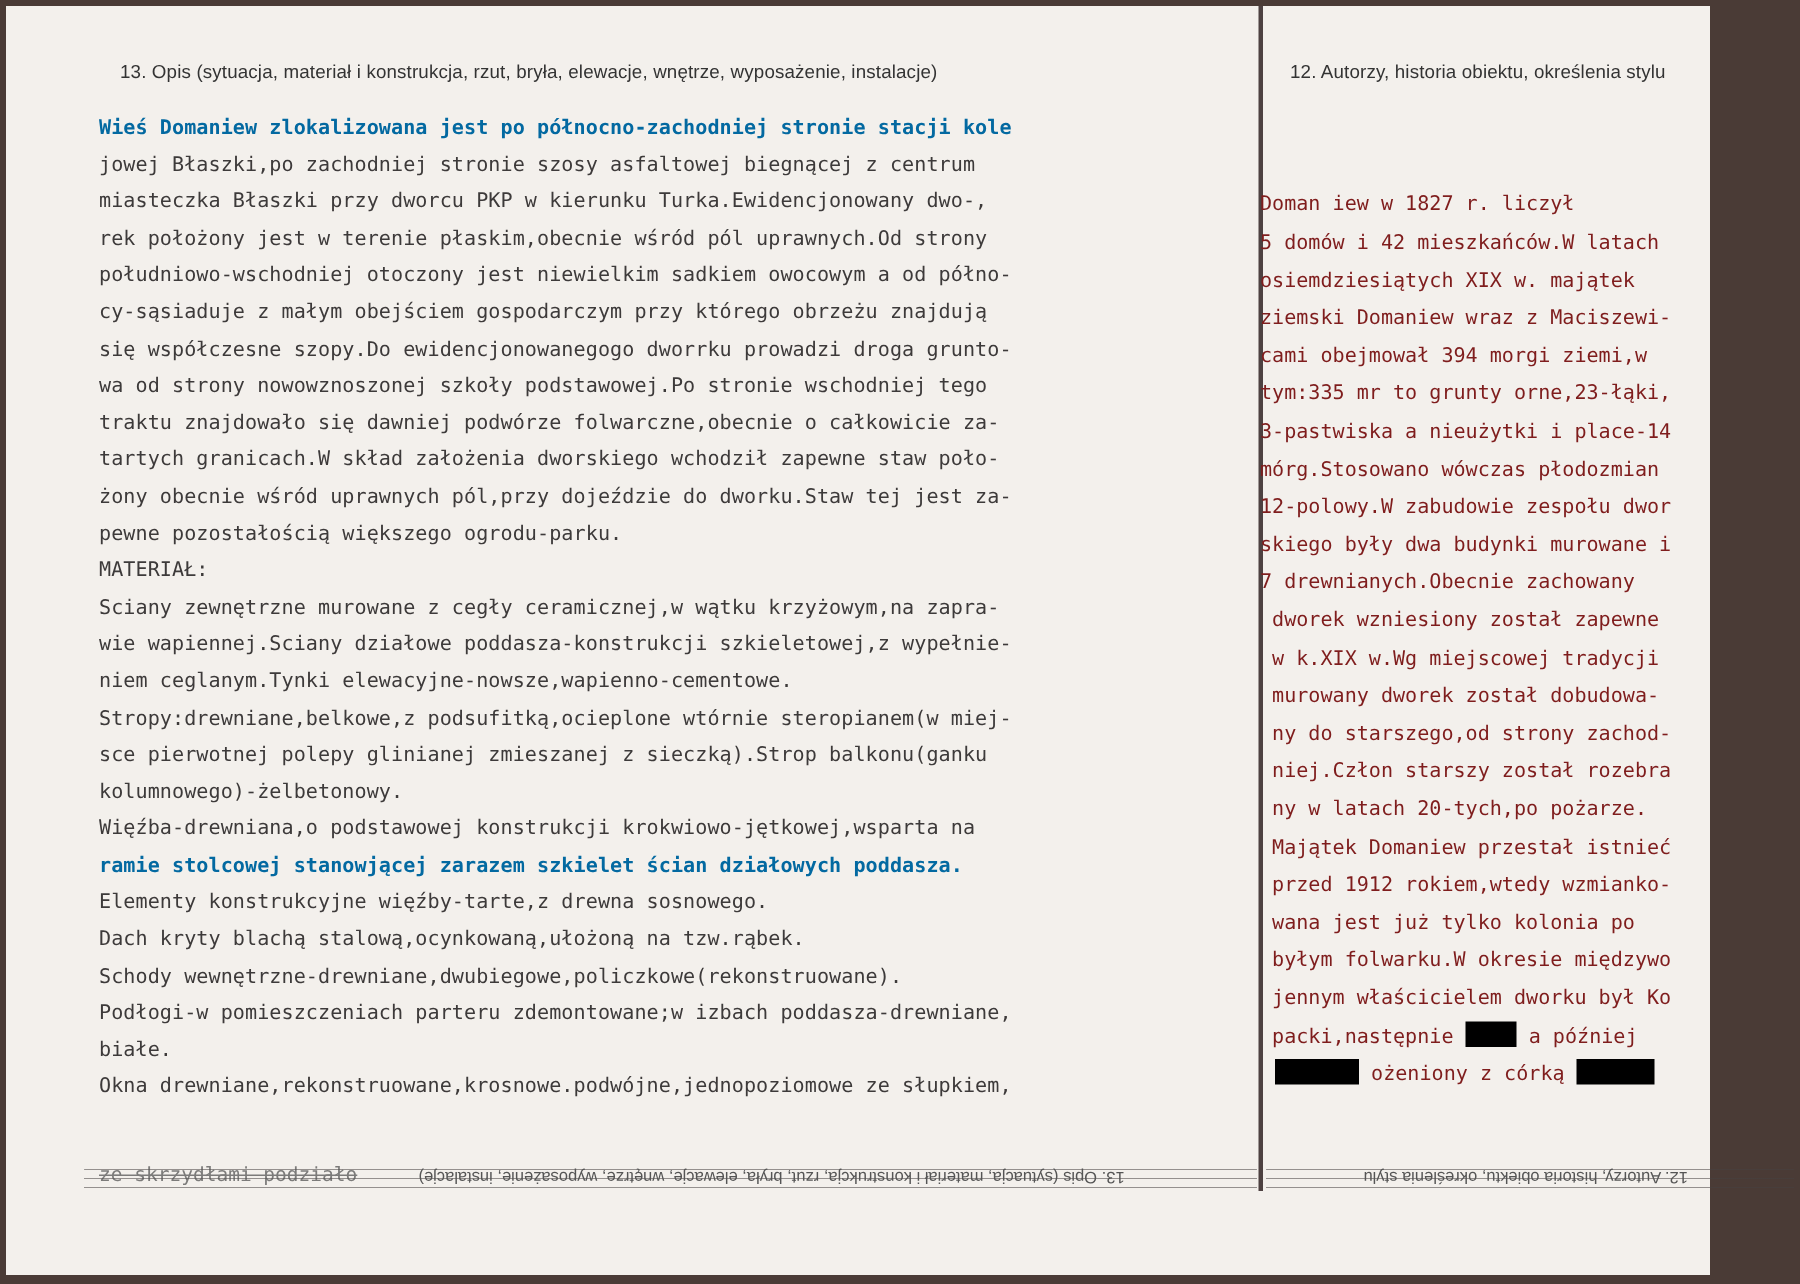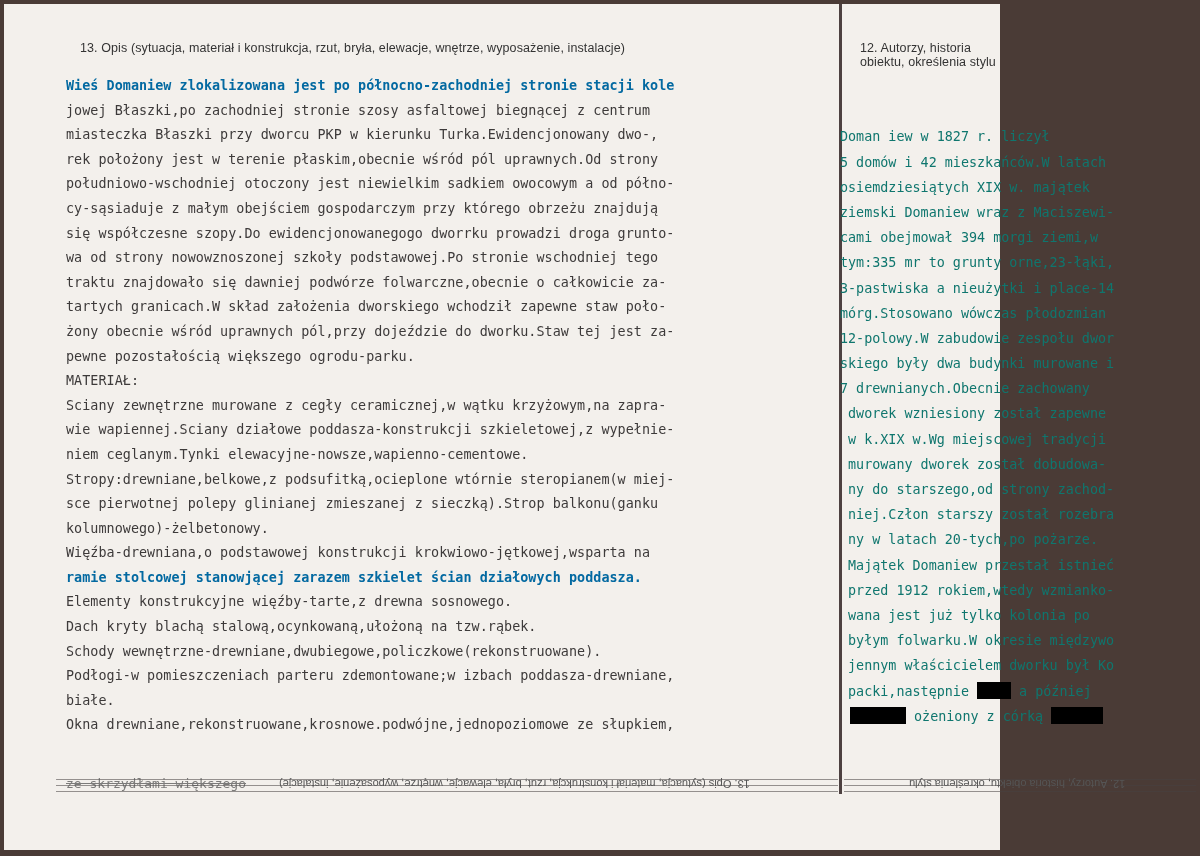--- a/index.html
+++ b/index.html
@@ -2,39 +2,39 @@
 <html><head>
 <meta charset="utf-8">
 <style>
   html, body { margin: 0; padding: 0; }
   body {
     width: 1200px; height: 856px; overflow: hidden;
     background: #4a3b36;
     position: relative;
   }
   .sheet {
-    position: absolute; left: 4px; top: 4px; width: 996px; height: 846px;
+    position: absolute; left: 4px; top: 4px; width: 1136px; height: 846px;
     background: #f3f0ec;
   }
   .divider {
     position: absolute; left: 835px; top: 0; width: 3px; height: 790px;
     background: #4d4141;
   }
   .header {
     position: absolute; font-family: "Liberation Sans", sans-serif;
     font-size: 12.5px; color: #333; letter-spacing: 0.1px;
   }
   .header.left { left: 76px; top: 37px; }
   .header.right { left: 856px; top: 37px; }
   .col {
     position: absolute; font-family: "DejaVu Sans Mono", monospace;
     color: #3d3a3a; white-space: pre;
   }
   .col.left { left: 62px; top: 70px; font-size: 13.4px; line-height: 24.6px; letter-spacing: 0.05px; }
-  .col.right { left: 836px; top: 70px; font-size: 13.4px; line-height: 25.2px; color: #0f766e; }
+  .col.right { left: 836px; top: 70px; font-size: 13.4px; line-height: 25.2px; color: #7f1d1d; }
   .line { display: block; height: 24.6px; }
   .col.right .line { height: 25.2px; }
   .bold { font-weight: bold; color: #0369a1; }
   .redact {
     display: inline-block; background: #000; height: 17px; vertical-align: -3px;
   }
   .wavy {
     position: absolute; top: 772px; height: 20px;
     background:
       repeating-linear-gradient(180deg, transparent 0 3px, rgba(70,65,65,0.55) 3px 4px, transparent 4px 6px);
@@ -62,18 +62,18 @@
   <div class="header right">12. Autorzy, historia obiektu, określenia stylu</div>
 
   <div class="divider"></div>
 
   <div class="col left" id="leftcol"><span class="line bold">Wieś Domaniew zlokalizowana jest po północno-zachodniej stronie stacji kole</span><span class="line">jowej Błaszki,po zachodniej stronie szosy asfaltowej biegnącej z centrum</span><span class="line">miasteczka Błaszki przy dworcu PKP w kierunku Turka.Ewidencjonowany dwo-,</span><span class="line">rek położony jest w terenie płaskim,obecnie wśród pól uprawnych.Od strony</span><span class="line">południowo-wschodniej otoczony jest niewielkim sadkiem owocowym a od półno-</span><span class="line">cy-sąsiaduje z małym obejściem gospodarczym przy którego obrzeżu znajdują</span><span class="line">się współczesne szopy.Do ewidencjonowanegogo dworrku prowadzi droga grunto-</span><span class="line">wa od strony nowowznoszonej szkoły podstawowej.Po stronie wschodniej tego</span><span class="line">traktu znajdowało się dawniej podwórze folwarczne,obecnie o całkowicie za-</span><span class="line">tartych granicach.W skład założenia dworskiego wchodził zapewne staw poło-</span><span class="line">żony obecnie wśród uprawnych pól,przy dojeździe do dworku.Staw tej jest za-</span><span class="line">pewne pozostałością większego ogrodu-parku.</span><span class="line">MATERIAŁ:</span><span class="line">Sciany zewnętrzne murowane z cegły ceramicznej,w wątku krzyżowym,na zapra-</span><span class="line">wie wapiennej.Sciany działowe poddasza-konstrukcji szkieletowej,z wypełnie-</span><span class="line">niem ceglanym.Tynki elewacyjne-nowsze,wapienno-cementowe.</span><span class="line">Stropy:drewniane,belkowe,z podsufitką,ocieplone wtórnie steropianem(w miej-</span><span class="line">sce pierwotnej polepy glinianej zmieszanej z sieczką).Strop balkonu(ganku</span><span class="line">kolumnowego)-żelbetonowy.</span><span class="line">Więźba-drewniana,o podstawowej konstrukcji krokwiowo-jętkowej,wsparta na</span><span class="line bold">ramie stolcowej stanowjącej zarazem szkielet ścian działowych poddasza.</span><span class="line">Elementy konstrukcyjne więźby-tarte,z drewna sosnowego.</span><span class="line">Dach kryty blachą stalową,ocynkowaną,ułożoną na tzw.rąbek.</span><span class="line">Schody wewnętrzne-drewniane,dwubiegowe,policzkowe(rekonstruowane).</span><span class="line">Podłogi-w pomieszczeniach parteru zdemontowane;w izbach poddasza-drewniane,</span><span class="line">białe.</span><span class="line">Okna drewniane,rekonstruowane,krosnowe.podwójne,jednopoziomowe ze słupkiem,</span></div>
 
   <div class="col right" id="rightcol">
   <span class="line">Doman iew w 1827 r. liczył</span><span class="line">5 domów i 42 mieszkańców.W latach</span><span class="line">osiemdziesiątych XIX w. majątek</span><span class="line">ziemski Domaniew wraz z Maciszewi-</span><span class="line">cami obejmował 394 morgi ziemi,w</span><span class="line">tym:335 mr to grunty orne,23-łąki,</span><span class="line">3-pastwiska a nieużytki i place-14</span><span class="line">mórg.Stosowano wówczas płodozmian</span><span class="line">12-polowy.W zabudowie zespołu dwor</span><span class="line">skiego były dwa budynki murowane i</span><span class="line">7 drewnianych.Obecnie zachowany</span><span class="line"> dworek wzniesiony został zapewne</span><span class="line"> w k.XIX w.Wg miejscowej tradycji</span><span class="line"> murowany dworek został dobudowa-</span><span class="line"> ny do starszego,od strony zachod-</span><span class="line"> niej.Człon starszy został rozebra</span><span class="line"> ny w latach 20-tych,po pożarze.</span><span class="line"> Majątek Domaniew przestał istnieć</span><span class="line"> przed 1912 rokiem,wtedy wzmianko-</span><span class="line"> wana jest już tylko kolonia po</span><span class="line"> byłym folwarku.W okresie międzywo</span><span class="line"> jennym właścicielem dworku był Ko</span><span class="line"><span> packi,następnie </span><span class="redact" style="width:34px"></span><span> a później</span></span><span class="line"><span class="redact" style="width:56px;margin-left:10px"></span><span> ożeniony z córką </span><span class="redact" style="width:52px"></span></span></div>
 
   <div class="wavy left"></div>
-  <div class="bleed">ze skrzydłami większego</div>
+  <div class="bleed">ze skrzydłami podziało</div>
   <div class="mirror left">13. Opis (sytuacja, materiał i konstrukcja, rzut, bryła, elewacje, wnętrze, wyposażenie, instalacje)</div>
 
   <div class="wavy right"></div>
   <div class="mirror right">12. Autorzy, historia obiektu, określenia stylu</div>
 </div>
 
 </body></html>

